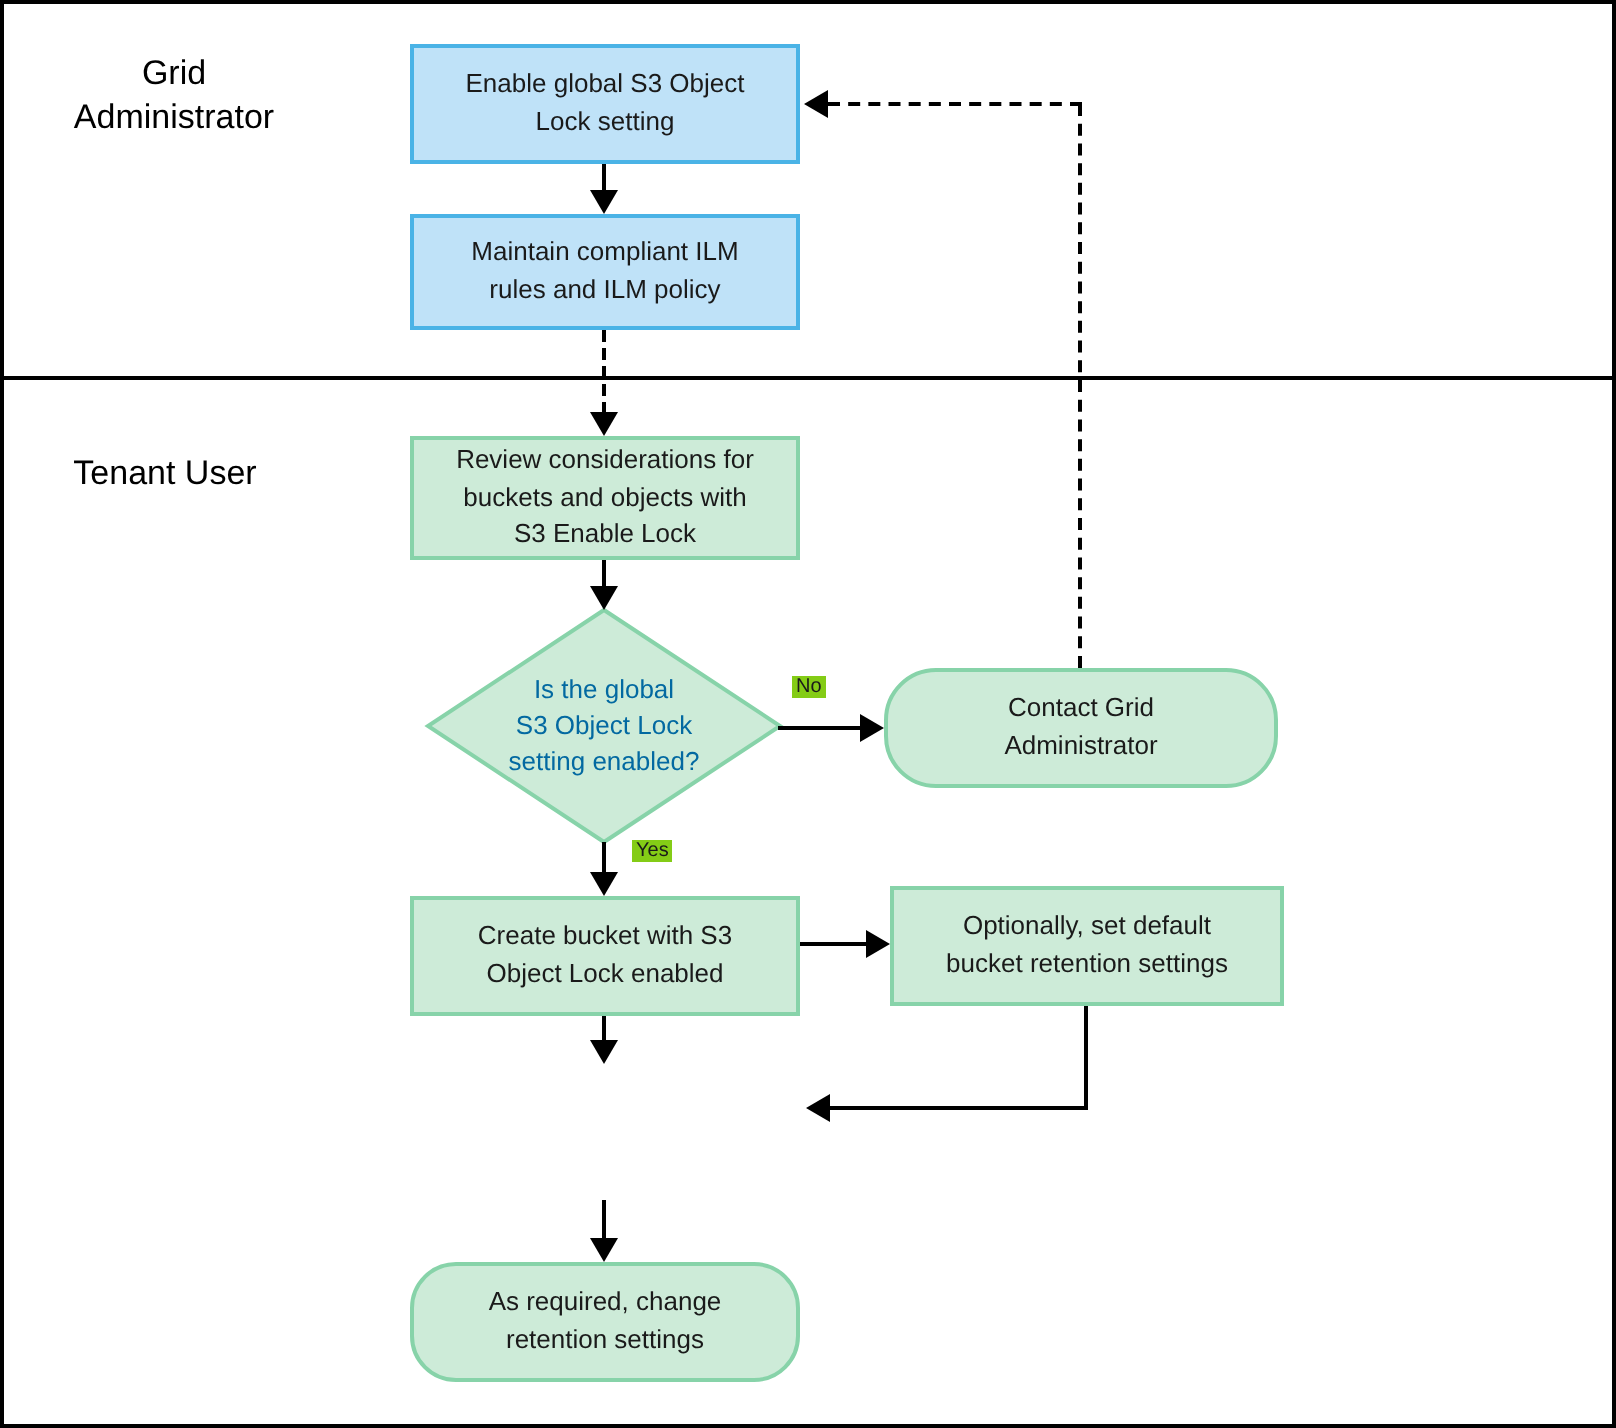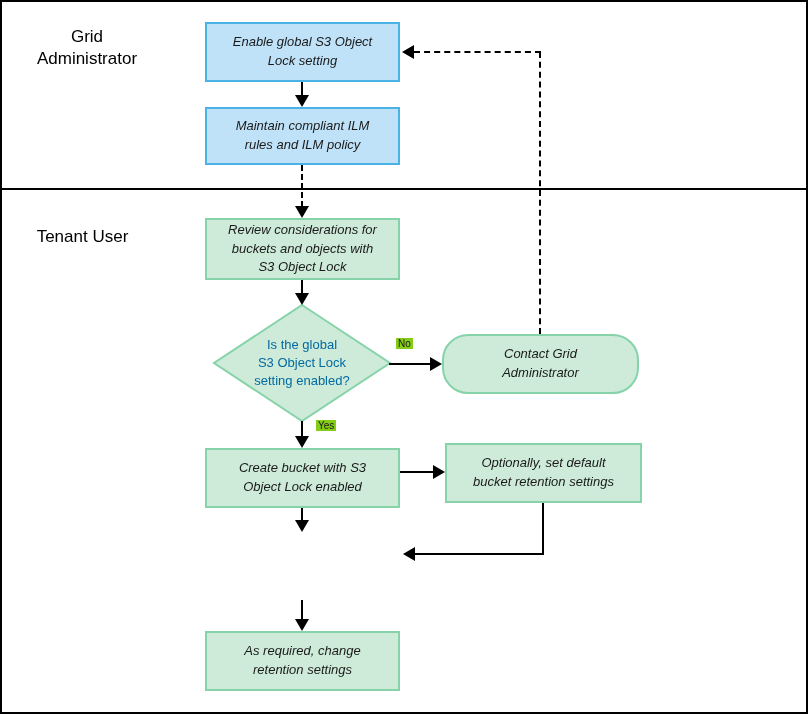--- a/index.html
+++ b/index.html
@@ -36,21 +36,20 @@
     position: absolute;
     display: flex;
     align-items: center;
     justify-content: center;
     text-align: center;
     white-space: pre-line;
     font-size: 13px;
     line-height: 1.45;
     color: #1a1a1a;
     padding: 2px 4px;
-    font-style: italic;
   }
   .node.blue {
     background: var(--admin-node-fill, #bfe2f8);
     border: 2px solid var(--admin-node-border, #4ab3e6);
   }
   .node.green {
     background: var(--tenant-node-fill, #cdebd8);
     border: 2px solid var(--tenant-node-border, #87d3a9);
   }
   .diamond-svg { position: absolute; left: 210px; top: 301px; }
@@ -105,36 +104,36 @@
 Administrator</div>
   <div class="lane-label tenant">Tenant User</div>
 
   <div class="node blue" style="left:203px; top:20px; width:195px; height:60px;">Enable global S3 Object
 Lock setting</div>
   <div class="node blue" style="left:203px; top:105px; width:195px; height:58px;">Maintain compliant ILM
 rules and ILM policy</div>
 
   <div class="node green" style="left:203px; top:216px; width:195px; height:62px;">Review considerations for
 buckets and objects with
-S3 Object Lock</div>
+S3 Enable Lock</div>
 
   <svg class="diamond-svg" width="180" height="120">
     <polygon points="90,2 178,60 90,118 2,60"></polygon>
   </svg>
   <div class="diamond-text">Is the global
 S3 Object Lock
 setting enabled?</div>
 
   <div class="node green" style="left:440px; top:332px; width:197px; height:60px;border-radius:26px;">Contact Grid
 Administrator</div>
   <div class="node green" style="left:203px; top:446px; width:195px; height:60px;">Create bucket with S3
 Object Lock enabled</div>
   <div class="node green" style="left:443px; top:441px; width:197px; height:60px;">Optionally, set default
 bucket retention settings</div>
-  <div class="node green" style="left:203px; top:629px; width:195px; height:60px;">As required, change
+  <div class="node green" style="left:203px; top:629px; width:195px; height:60px;border-radius:23px;">As required, change
 retention settings</div>
 
   <div class="vline" style="left:299px; top:80px; height:15px;"></div>
   <div class="arrow down" style="left:293px; top:93px;"></div>
 
   <div class="vdash" style="left:299px; top:163px; height:42px;"></div>
   <div class="arrow down" style="left:293px; top:204px;"></div>
 
   <div class="vline" style="left:299px; top:278px; height:14px;"></div>
   <div class="arrow down" style="left:293px; top:291px;"></div>

